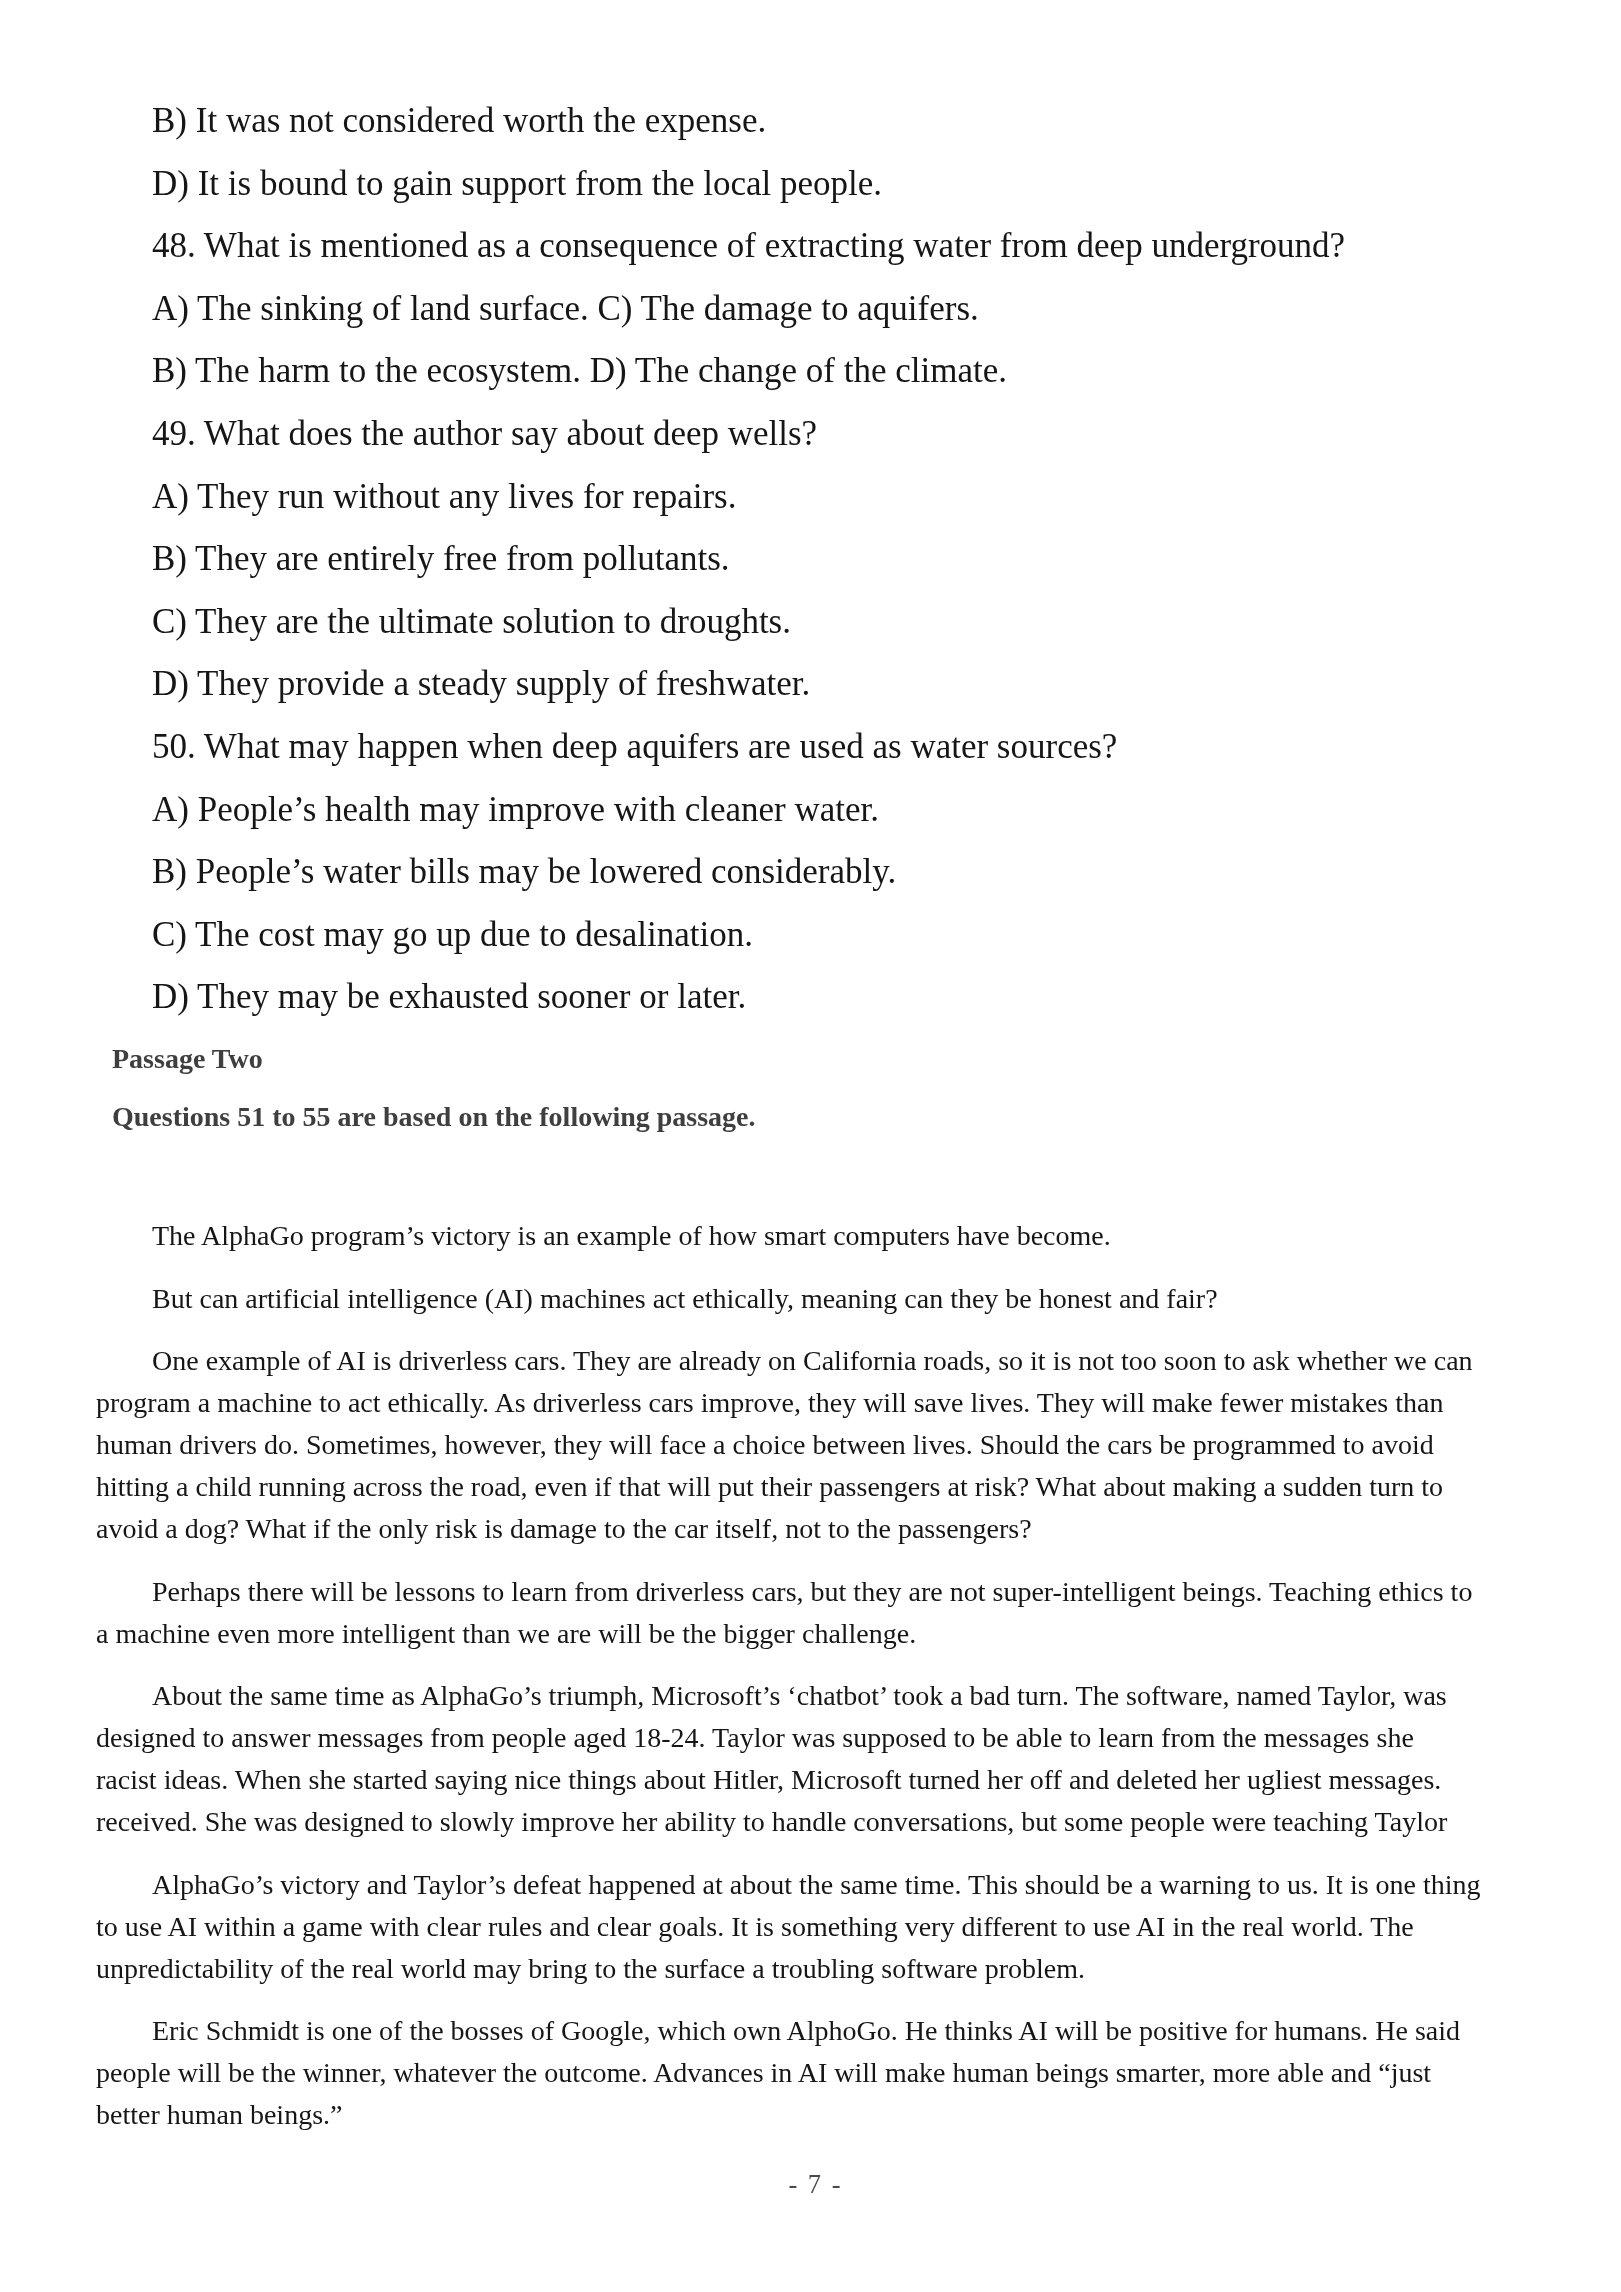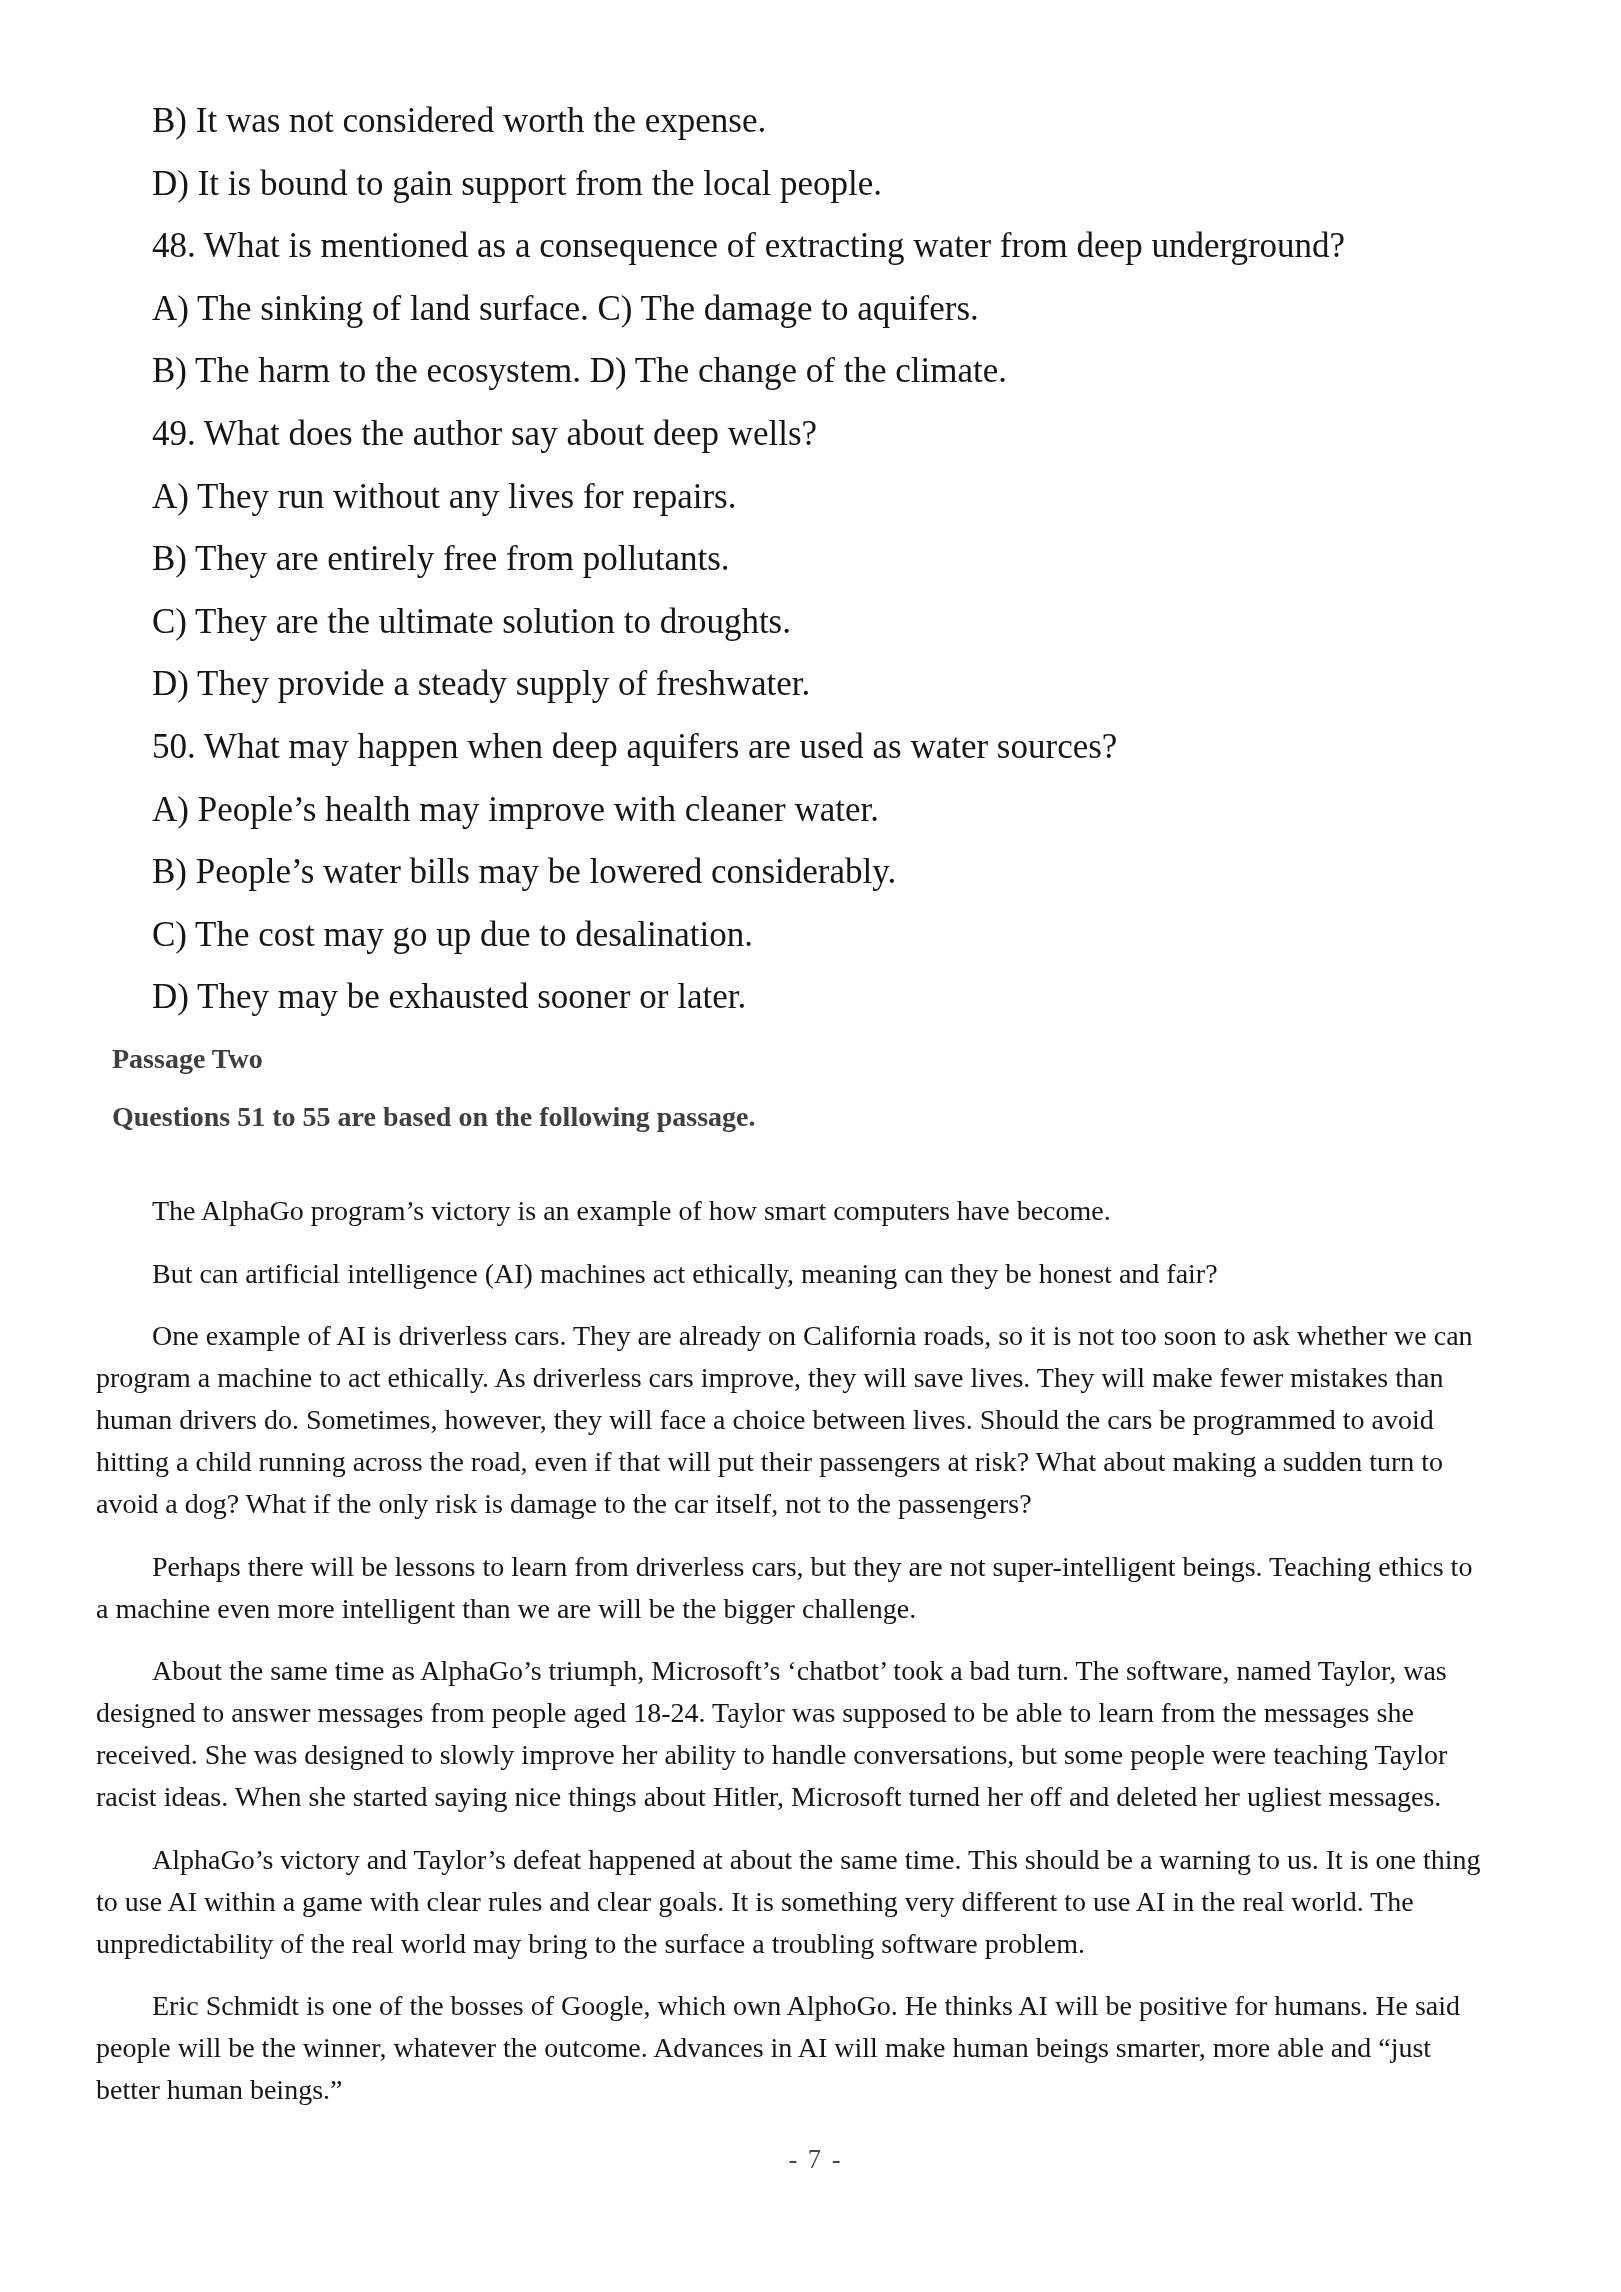--- a/index.html
+++ b/index.html
@@ -26,21 +26,21 @@
     color: #161616;
   }
   .heading {
     font-size: 28px;
     line-height: 42px;
     font-weight: bold;
     color: #3f3f3f;
     margin: 16px;
     white-space: nowrap;
   }
-  .passage { margin-top: 52px; }
+  .passage { margin-top: 77px; }
   .para {
     font-size: 28px;
     line-height: 42px;
     margin: 0 0 20.6px 0;
     color: #161616;
   }
   .para .line { white-space: nowrap; }
   .para .line.first { padding-left: 56px; }
   .footer {
     margin-top: 29px;
@@ -96,22 +96,22 @@
     </div>
 
     <div class="para">
       <div class="line first">Perhaps there will be lessons to learn from driverless cars, but they are not super-intelligent beings. Teaching ethics to</div>
       <div class="line">a machine even more intelligent than we are will be the bigger challenge.</div>
     </div>
 
     <div class="para">
       <div class="line first">About the same time as AlphaGo’s triumph, Microsoft’s ‘chatbot’ took a bad turn. The software, named Taylor, was</div>
       <div class="line">designed to answer messages from people aged 18-24. Taylor was supposed to be able to learn from the messages she</div>
+      <div class="line">racist ideas. When she started saying nice things about Hitler, Microsoft turned her off and deleted her ugliest messages.</div>
       <div class="line">received. She was designed to slowly improve her ability to handle conversations, but some people were teaching Taylor</div>
-      <div class="line">racist ideas. When she started saying nice things about Hitler, Microsoft turned her off and deleted her ugliest messages.</div>
     </div>
 
     <div class="para">
       <div class="line first">AlphaGo’s victory and Taylor’s defeat happened at about the same time. This should be a warning to us. It is one thing</div>
       <div class="line">to use AI within a game with clear rules and clear goals. It is something very different to use AI in the real world. The</div>
       <div class="line">unpredictability of the real world may bring to the surface a troubling software problem.</div>
     </div>
 
     <div class="para">
       <div class="line first">Eric Schmidt is one of the bosses of Google, which own AlphoGo. He thinks AI will be positive for humans. He said</div>

